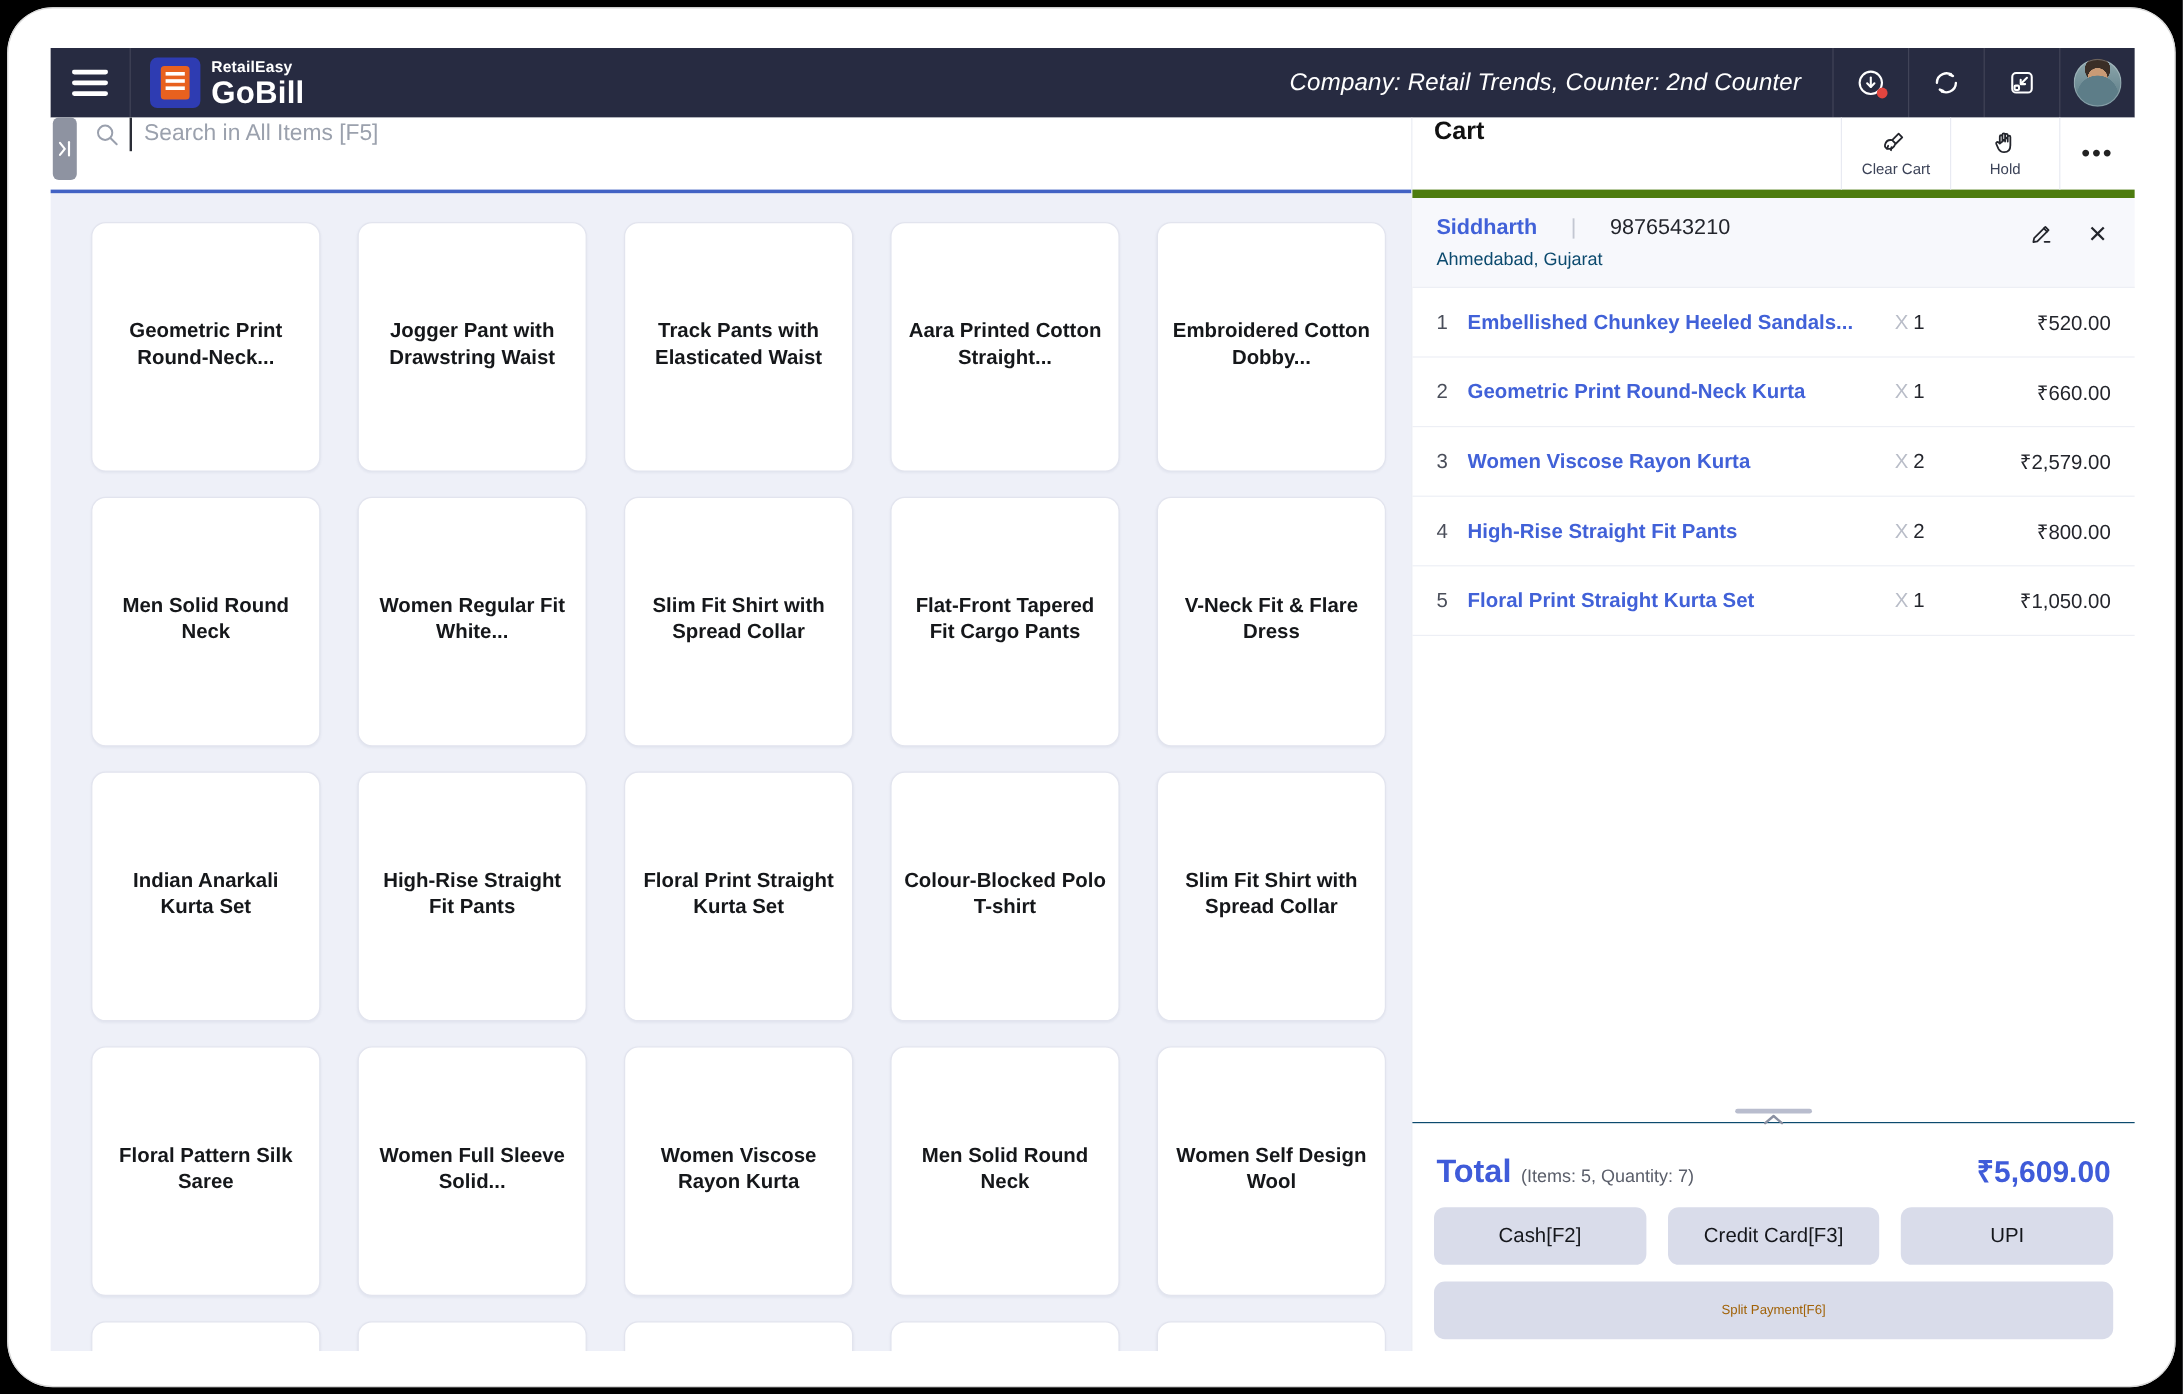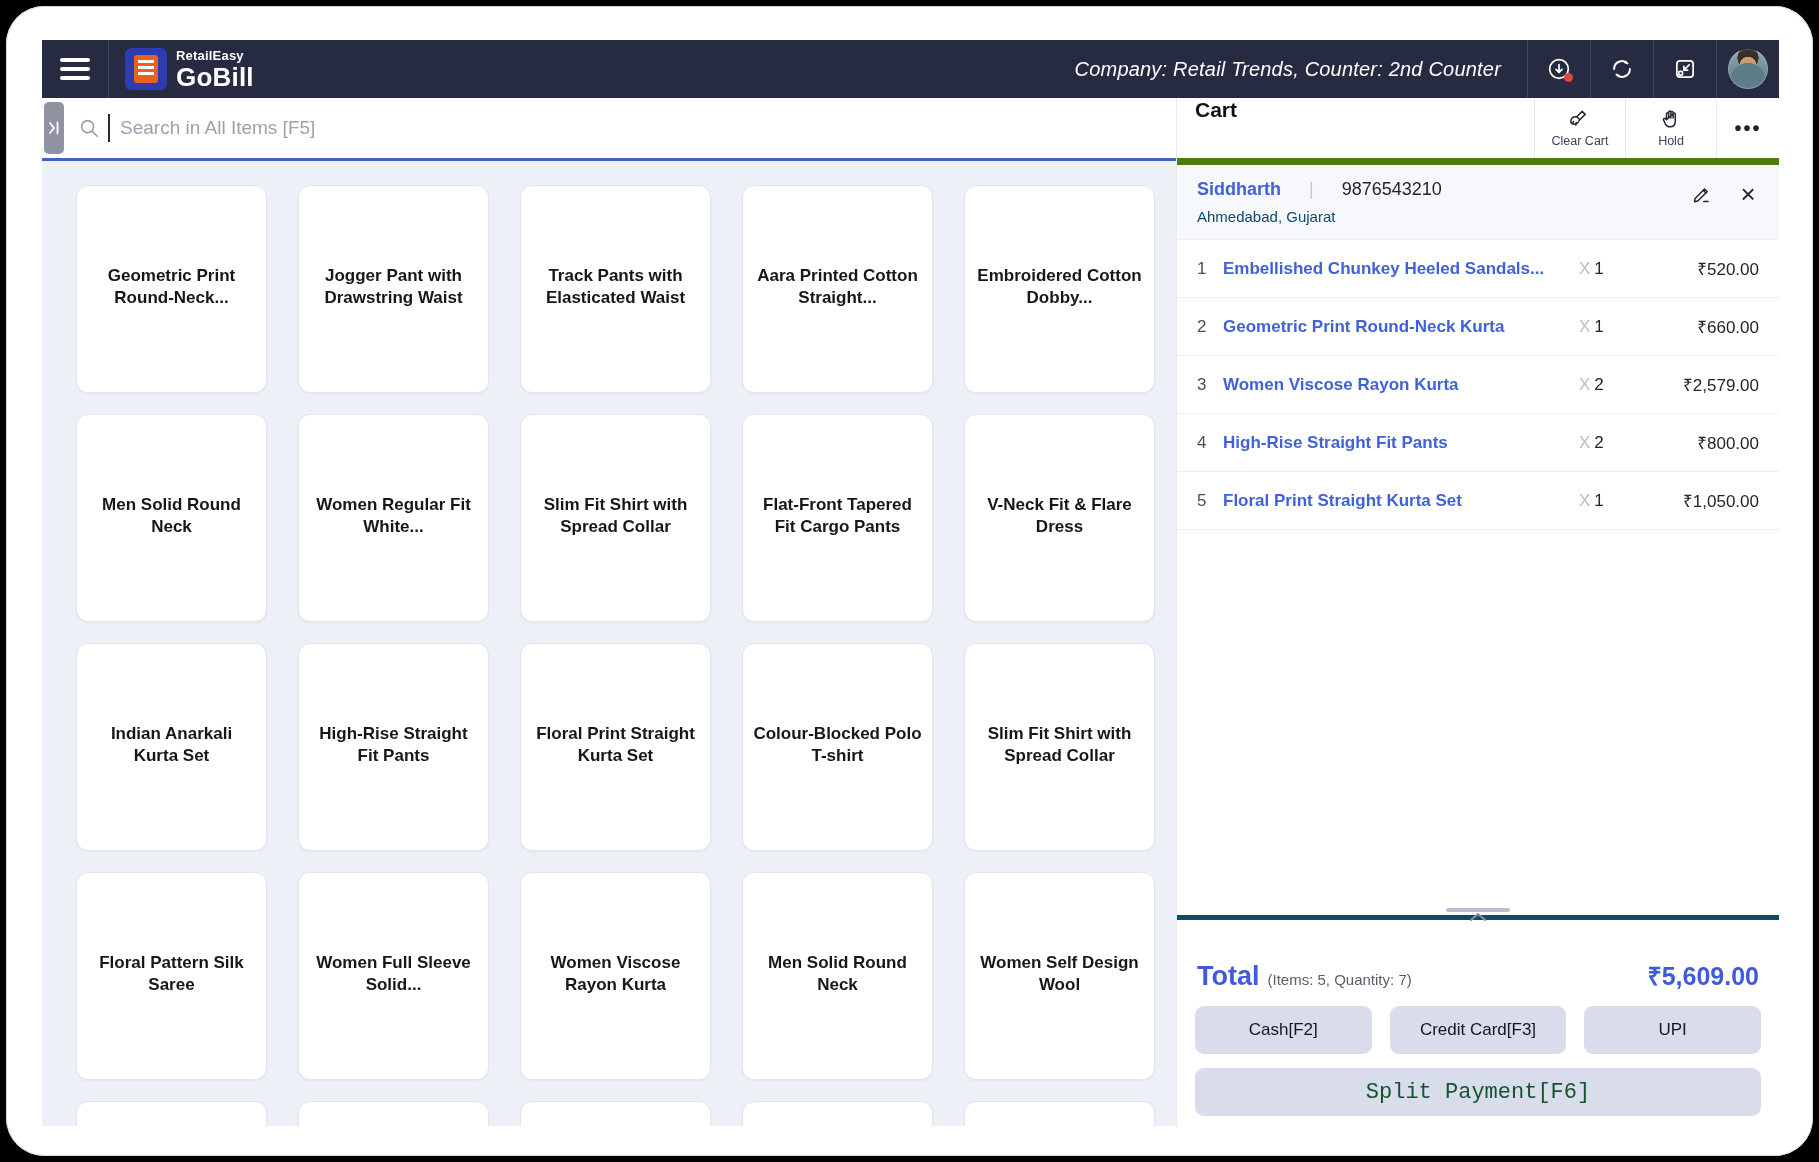--- a/index.html
+++ b/index.html
@@ -31,21 +31,21 @@
       radial-gradient(circle at 50% 78%, #5d7d88 0 46%, transparent 47%),
       radial-gradient(circle at 50% 40%, #c99b76 0 26%, transparent 27%),
       radial-gradient(circle at 50% 22%, #3a2e26 0 28%, transparent 29%),
       linear-gradient(180deg,#8fa8ad 0%,#6d8b94 60%,#4b656f 100%);
     box-shadow:0 0 0 1px rgba(255,255,255,.25) inset;}
 
   
   .main{flex:1;display:flex;min-height:0;}
   .left-col{flex:1;display:flex;flex-direction:column;min-width:0;}
 
-  .search-row{height:60px;flex:none;background:#fff;display:flex;align-items:center;border-bottom:3px solid #4262c4;position:relative;}
+  .search-row{height:60px;flex:none;background:#fff;display:flex;align-items:flex-start;border-bottom:3px solid #4262c4;position:relative;}
   .panel-toggle{width:20px;height:52px;margin-left:2px;border-radius:5px;background:#8e93a1;display:flex;align-items:center;justify-content:center;cursor:pointer;flex:none;}
   .search-box{display:flex;align-items:center;gap:8px;padding-left:14px;flex:1;}
   .search-box svg{flex:none;}
   .caret{width:2px;height:28px;background:#2a2d36;flex:none;}
   .search-input{border:none;outline:none;font-size:19px;font-family:"Liberation Sans",sans-serif;color:#2a2d36;flex:1;background:transparent;}
   .search-input::placeholder{color:#9ba1ad;}
 
   .grid-wrap{flex:1;background:#eef0f8;overflow:hidden;padding:24px 0 0 34px;}
   .grid{display:grid;grid-template-columns:repeat(5,189px);gap:21px 33px;}
   .card{width:189px;height:206px;background:#fff;border:1px solid #e2e4ee;border-radius:12px;overflow:hidden;cursor:pointer;box-shadow:0 1px 2px rgba(20,30,80,.05);display:flex;flex-direction:row;}
@@ -81,30 +81,30 @@
   .items{flex:none;}
   .item-row{display:flex;align-items:center;height:57px;padding:0 20px;border-bottom:1px solid #edeff5;font-size:17px;}
   .item-idx{width:26px;color:#4a4e5a;flex:none;}
   .item-name{flex:1;color:#4161d8;font-weight:bold;cursor:pointer;padding-right:8px;white-space:nowrap;overflow:hidden;text-overflow:ellipsis;}
   .item-qty{width:64px;flex:none;color:#23252c;}
   .item-qty .x{color:#b9bdc8;margin-right:4px;}
   .item-price{width:116px;flex:none;text-align:right;color:#23252c;}
 
   .cart-spacer{flex:1;}
 
-  .cart-footer{flex:none;border-top:5px solid #0c4a6e;position:relative;padding:32px 18px 10px;}
+  .cart-footer{flex:none;border-top:1px solid #0c4a6e;position:relative;padding:16px 18px 10px;}
   .collapse-handle{position:absolute;top:-12px;left:50%;transform:translateX(-50%);width:90px;height:24px;display:flex;flex-direction:column;align-items:center;cursor:pointer;background:transparent;}
   .collapse-handle .bar{width:64px;height:4px;background:#b9bdce;border-radius:2px;}
   .total-row{display:flex;align-items:baseline;padding:6px 2px 14px;}
   .total-label{font-size:27px;font-weight:bold;color:#3f5bd9;}
   .total-summary{font-size:15px;color:#5a5e6a;margin-left:8px;flex:1;}
   .total-value{font-size:25px;font-weight:bold;color:#3f5bd9;}
   .pay-grid{display:grid;grid-template-columns:1fr 1fr 1fr;gap:18px;}
   .pay-btn{height:48px;border:none;border-radius:9px;background:#d9dcea;font-family:"Liberation Sans",sans-serif;font-size:17px;color:#15171c;cursor:pointer;}
-  .split-btn{margin-top:14px;width:100%;height:48px;border:none;border-radius:9px;background:#d9dcea;font-family:Liberation Mono, monospace;font-size:22px;color:#14532d;cursor:pointer;}
+  .split-btn{margin-top:14px;width:100%;height:48px;border:none;border-radius:9px;background:#d9dcea;font-family:Liberation Sans, sans-serif;font-size:11px;color:#a16207;cursor:pointer;}
 
   svg{stroke-linecap:round;stroke-linejoin:round;}
 </style>
 </head>
 <body>
 
 <div class="frame">
   <div class="app">
 
     <div class="topbar">

